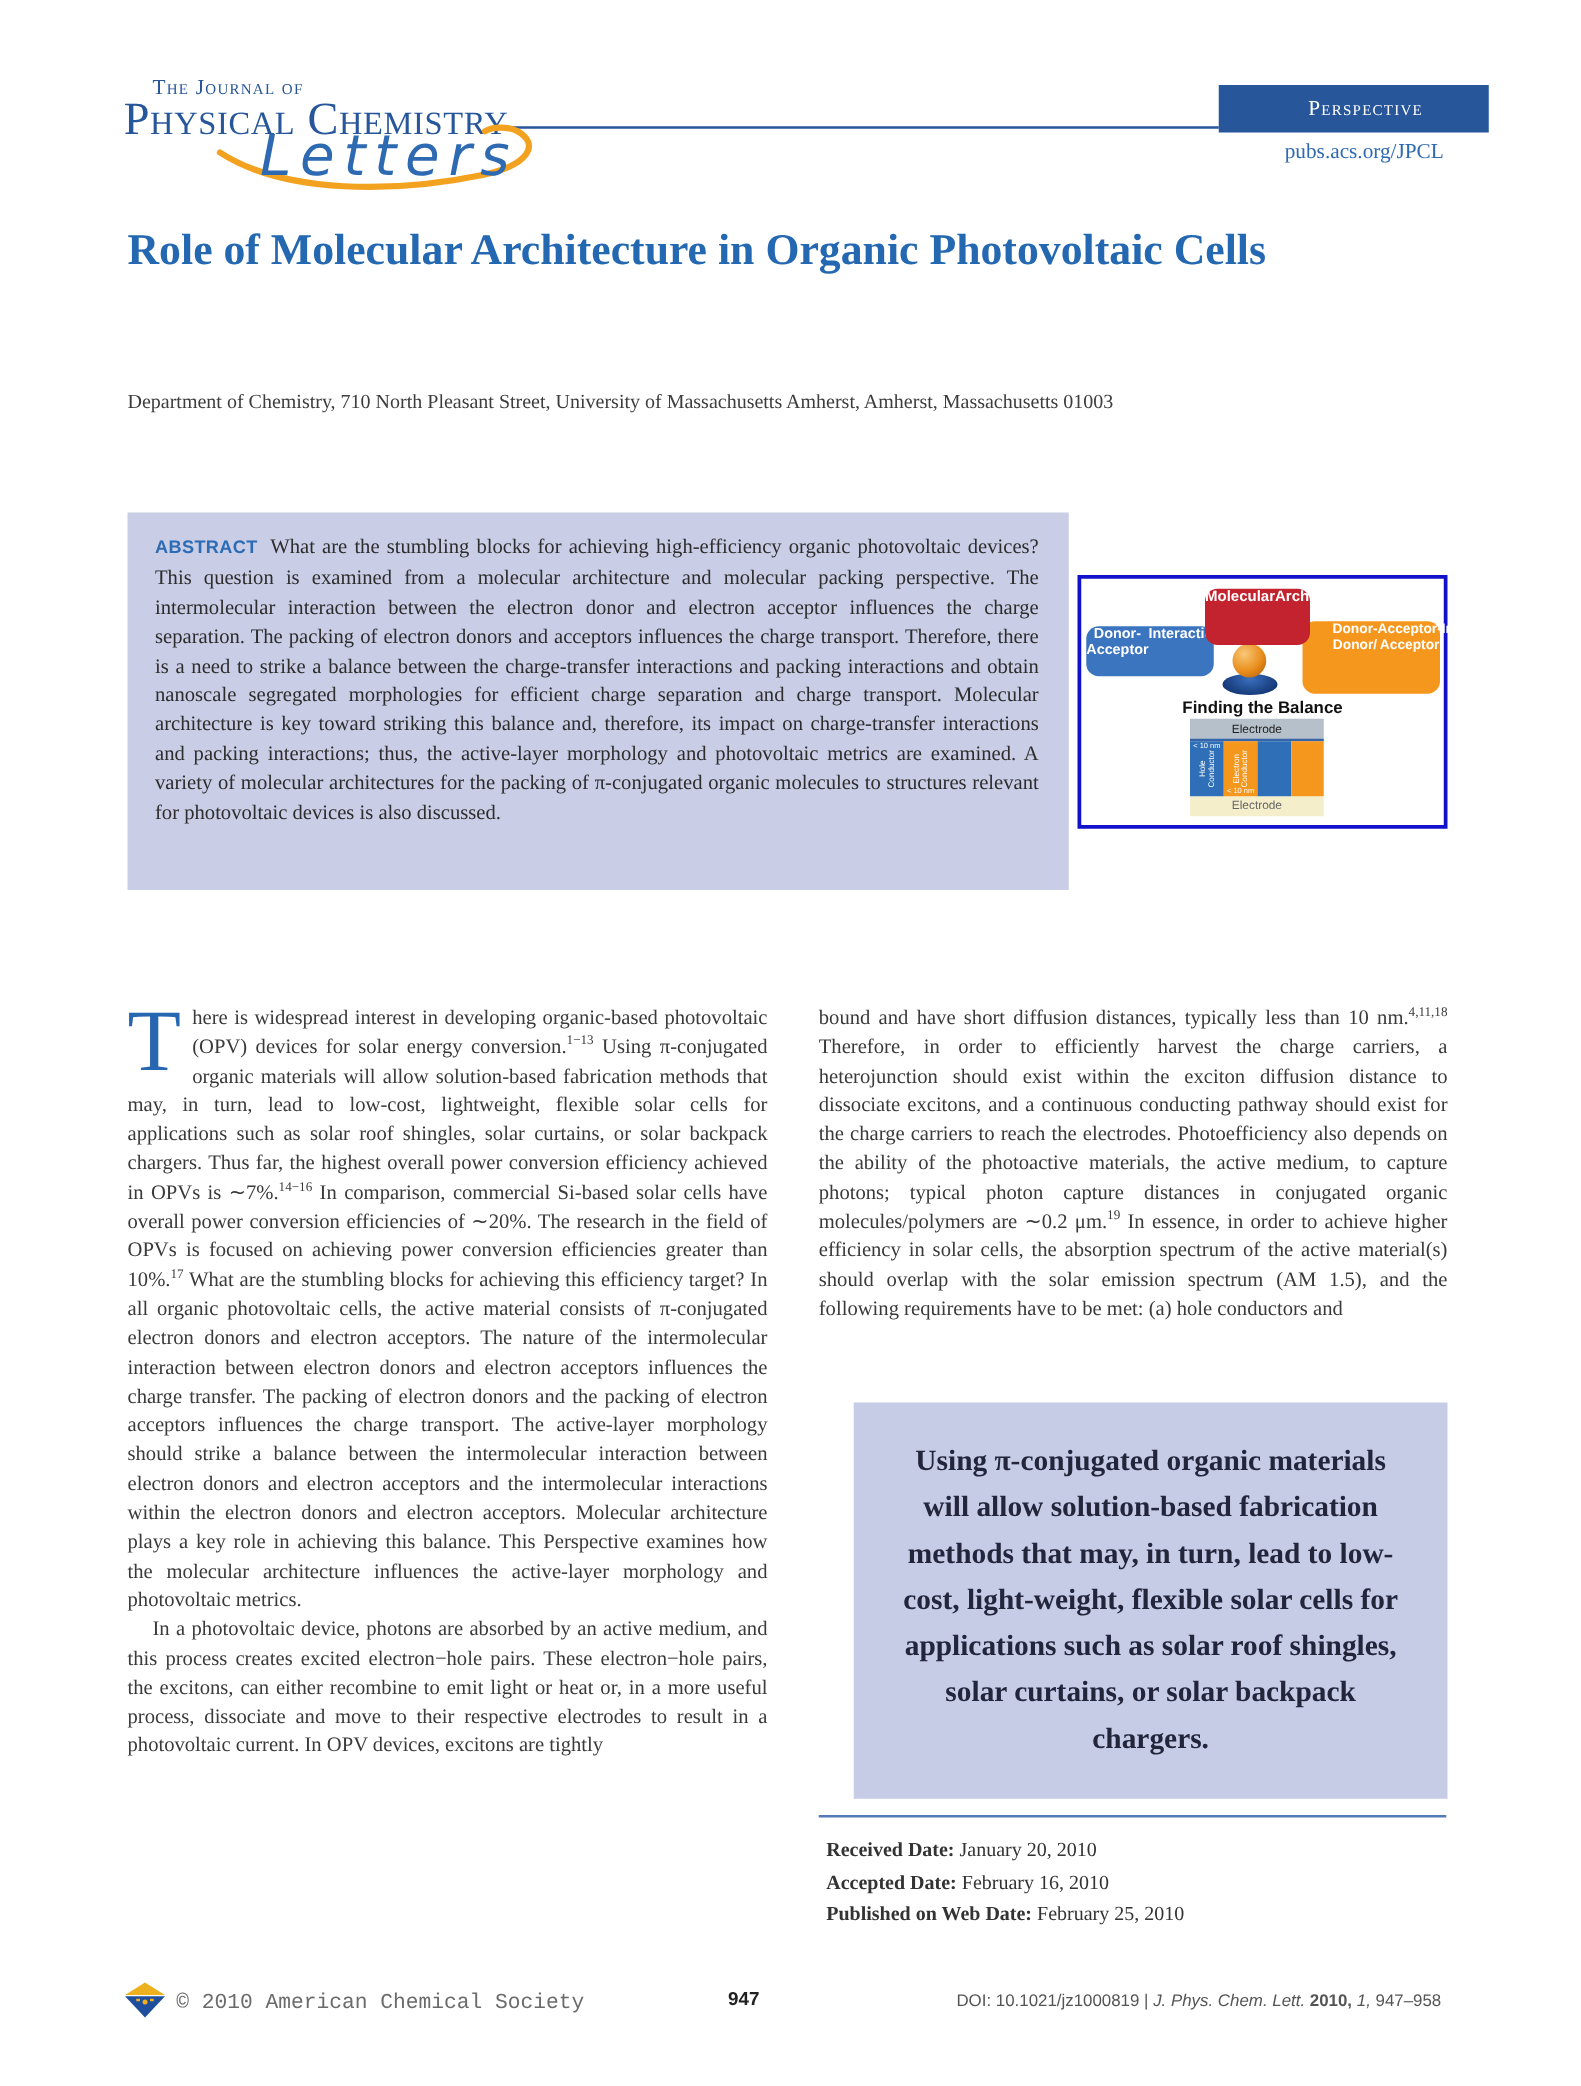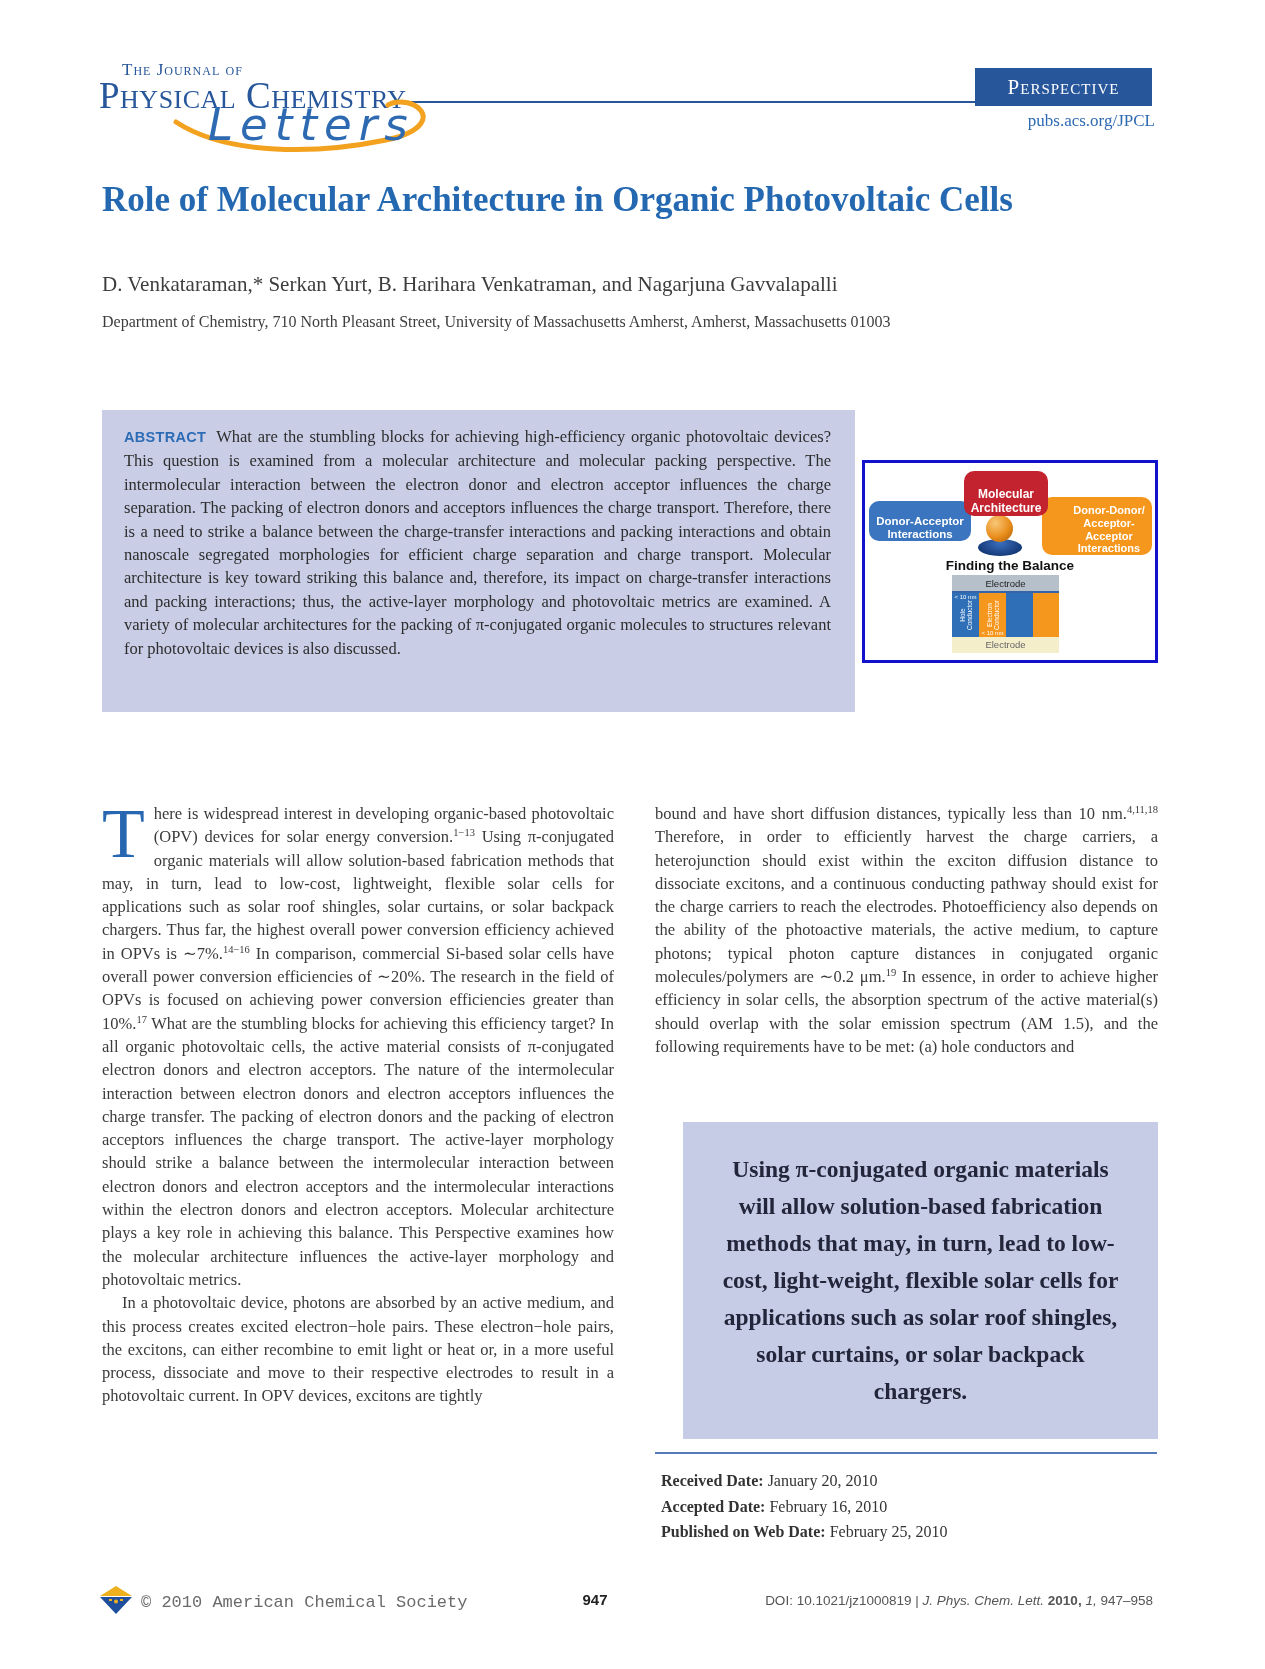--- a/index.html
+++ b/index.html
@@ -8,23 +8,23 @@
 
   
   .journal-prefix{position:absolute;left:122px;top:60px;font-variant:small-caps;
       color:#27569b;font-size:17px;letter-spacing:1px;}
   .journal-name{position:absolute;left:99px;top:74px;font-variant:small-caps;
       color:#27569b;font-size:37px;letter-spacing:0.5px;}
   .journal-script{position:absolute;left:208px;top:98px;font-style:italic;
       color:#2e6ab2;font-size:45px;letter-spacing:7px;font-family:"DejaVu Sans",sans-serif;z-index:2;}
   .swoosh{position:absolute;left:168px;top:92px;z-index:1;}
   .header-rule{position:absolute;left:408px;top:101px;width:567px;height:2px;background:#27569b;}
-  .badge{position:absolute;left:975px;top:68px;width:177px;height:38px;background:#27569b;
+  .badge{position:absolute;left:975px;top:68px;width:197px;height:38px;background:#27569b;
       color:#ffffff;display:flex;align-items:center;justify-content:center;
-      font-variant:small-caps;font-size:21px;letter-spacing:1px;}
+      font-variant:small-caps;font-size:17px;letter-spacing:1px;padding-left:19px;}
   .site-url{position:absolute;left:975px;top:111px;width:180px;text-align:right;
       color:#2e6ab2;font-size:17px;}
 
   
   .title{position:absolute;left:102px;top:180px;width:1010px;font-size:35px;font-weight:bold;
       color:#2368b0;line-height:40px;}
   .authors{position:absolute;left:102px;top:272px;font-size:21px;color:#3d3d3d;}
   .affiliation{position:absolute;left:102px;top:311px;width:830px;font-size:16px;
       color:#3d3d3d;line-height:22px;}
 
@@ -33,21 +33,21 @@
       background:#c9cde6;box-sizing:border-box;padding:15px 24px 12px 22px;}
   .abstract-text{font-size:16.5px;line-height:23.4px;text-align:justify;color:#2d2d2d;}
   .abstract-label{color:#2d6cb5;font-weight:bold;font-family:"Liberation Sans",sans-serif;
       font-size:14.5px;letter-spacing:0.3px;padding-right:10px;}
 
   
   .fig{position:absolute;left:862px;top:460px;width:296px;height:203px;border:3px solid #1212cc;
       background:#ffffff;box-sizing:border-box;font-family:"Liberation Sans",sans-serif;}
   .fig *{box-sizing:border-box;}
   .fig-box{position:absolute;border-radius:10px;color:#ffffff;font-weight:bold;text-align:center;
-      display:flex;flex-direction:column;justify-content:flex-end;line-height:1.15;}
+      display:flex;flex-direction:row;justify-content:space-between;line-height:1.15;}
   .fig-red{left:99px;top:8px;width:84px;height:45px;background:#c2232e;font-size:12px;}
   .fig-blueb{left:4px;top:38px;width:102px;height:40px;background:#3b74bf;font-size:11.5px;}
   .fig-orangeb{left:177px;top:34px;width:110px;height:58px;background:#f6971d;font-size:11px;padding-left:24px;}
   .fig-ball{position:absolute;left:121px;top:52px;width:27px;height:27px;border-radius:50%;
       background:radial-gradient(circle at 35% 30%,#f8c878,#e98d1b 55%,#a85a07);}
   .fig-pedestal{position:absolute;left:113px;top:76px;width:44px;height:17px;border-radius:50%;
       background:radial-gradient(ellipse at 50% 25%,#3a6fc0,#173c7a 70%);}
   .fig-caption{position:absolute;left:0;top:95px;width:100%;text-align:center;font-weight:bold;
       font-size:13.5px;color:#111111;}
   .fig-dev{position:absolute;left:87px;top:112px;width:107px;}
@@ -103,21 +103,20 @@
   <div class="journal-name">Physical Chemistry</div>
   <svg class="swoosh" width="270" height="70">
     <path d="M 8 30 C 60 64, 150 62, 218 48 C 256 40, 264 23, 246 13 C 238 9, 226 9, 220 13" stroke="#f3a21f" stroke-width="5" fill="none" stroke-linecap="round"></path>
   </svg>
   <div class="journal-script">Letters</div>
   <div class="header-rule"></div>
   <div class="badge">Perspective</div>
   <div class="site-url">pubs.acs.org/JPCL</div>
 
   <div class="title">Role of Molecular Architecture in Organic Photovoltaic Cells</div>
-  <div class="authors">D. Venkataraman,* Serkan Yurt, B. Harihara Venkatraman, and Nagarjuna Gavvalapalli</div>
   <div class="affiliation">Department of Chemistry, 710 North Pleasant Street, University of Massachusetts Amherst, Amherst, Massachusetts 01003</div>
 
   <div class="abstract-box">
     <div class="abstract-text">
       <span class="abstract-label">ABSTRACT</span><span>What are the stumbling blocks for achieving high-efficiency organic photovoltaic devices? This question is examined from a molecular architecture and molecular packing perspective. The intermolecular interaction between the electron donor and electron acceptor influences the charge separation. The packing of electron donors and acceptors influences the charge transport. Therefore, there is a need to strike a balance between the charge-transfer interactions and packing interactions and obtain nanoscale segregated morphologies for efficient charge separation and charge transport. Molecular architecture is key toward striking this balance and, therefore, its impact on charge-transfer interactions and packing interactions; thus, the active-layer morphology and photovoltaic metrics are examined. A variety of molecular architectures for the packing of π-conjugated organic molecules to structures relevant for photovoltaic devices is also discussed.</span>
     </div>
   </div>
 
   <div class="fig">
     <div class="fig-box fig-blueb">

